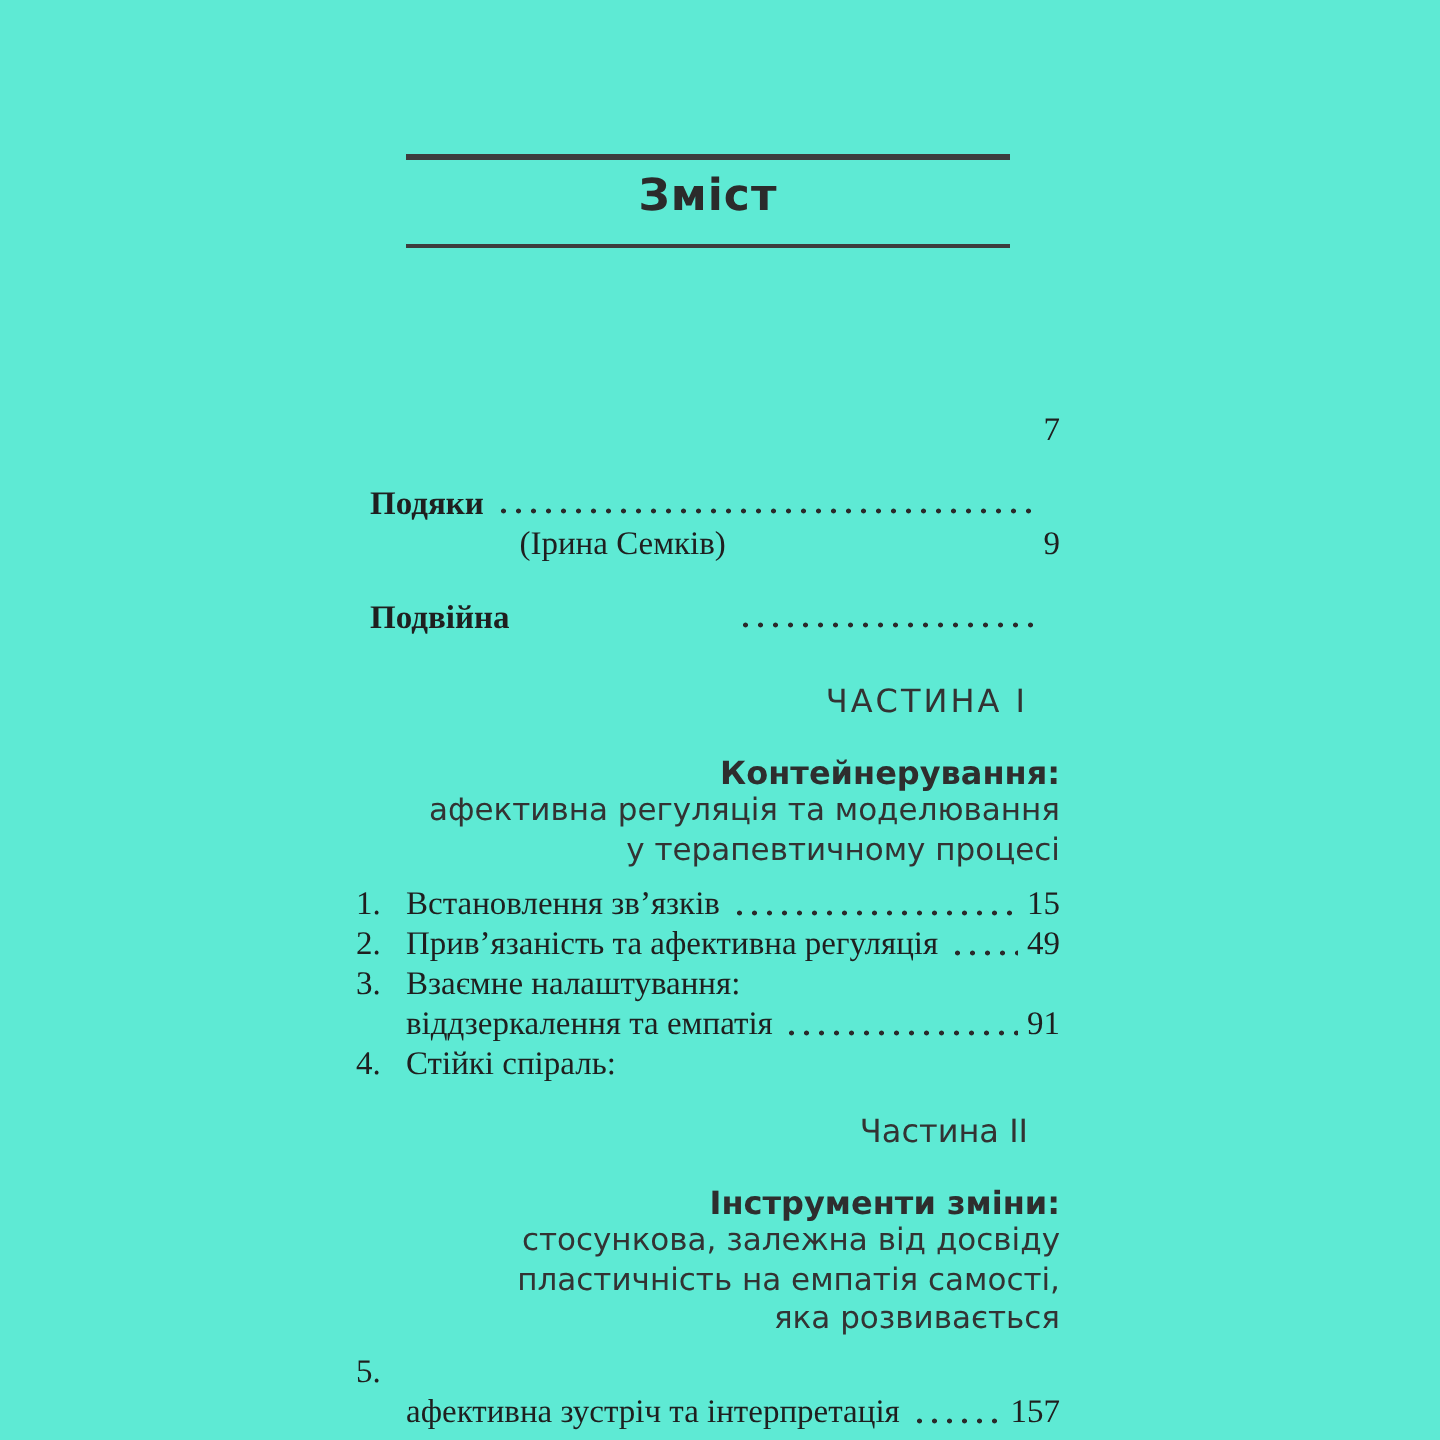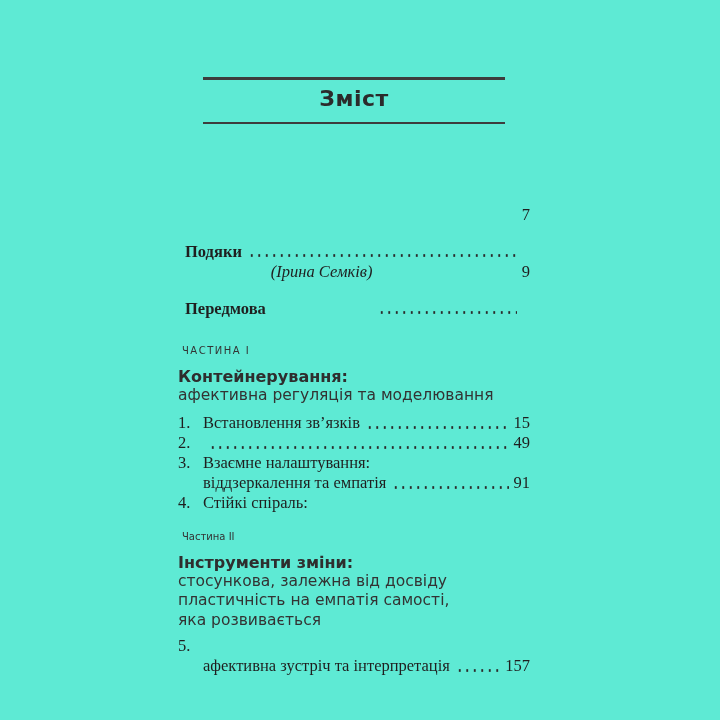--- a/index.html
+++ b/index.html
@@ -45,38 +45,38 @@
   }
 
   
   .front-matter {
     margin-top: 81px;
     padding-left: 7px;
     font-size: 16.5px;
   }
   .fm-row { line-height: 23px; }
   .fm-label { font-weight: bold; white-space: nowrap; margin-top: 37px; }
-  .fm-note { font-style: italic; margin-left: 5px; white-space: nowrap; }
+  .fm-note { margin-left: 5px; white-space: nowrap; }
 
   
   .part-heading {
-    margin: 4px;
-    text-align: left;
+    margin: 16px;
+    text-align: right;
     font-family: "DejaVu Sans", sans-serif;
     font-weight: 400;
-    font-size: 10px;
+    font-size: 16px;
     line-height: 20px;
     color: #333333;
   }
   .part-heading.caps { letter-spacing: 1.5px; }
   .part-1 .part-heading { margin-top: 22px; }
   .part-2 .part-heading { margin-top: 14px; }
   .part-subtitle {
     margin-top: 6px;
-    text-align: left;
+    text-align: right;
     font-family: "DejaVu Sans", sans-serif;
     font-size: 15.5px;
     color: #333333;
   }
   .subtitle-bold {
     font-weight: 700;
     font-size: 16px;
     line-height: 19px;
     color: #2e2e2e;
   }
@@ -123,42 +123,44 @@
       <div class="rule rule-bottom"></div>
     </header>
 
     <section class="front-matter">
       <div class="toc-row fm-row">
         <span class="fm-label">Подяки</span>
         <span class="leader"></span>
         <span class="toc-page">7</span>
       </div>
       <div class="toc-row fm-row">
-        <span class="fm-label">Передмова</span>
+        <span class="fm-label">Подвійна</span>
         <span class="fm-note">(Ірина Семків)</span>
         <span class="leader"></span>
         <span class="toc-page">9</span>
       </div>
     </section>
 
     <section class="part part-1">
       <h2 class="part-heading caps">ЧАСТИНА I</h2>
       <div class="part-subtitle">
         <div class="subtitle-bold">Контейнерування:</div>
         <div class="subtitle-line">афективна регуляція та моделювання</div>
+        <div class="subtitle-line">у терапевтичному процесі</div>
       </div>
       <div class="chapters">
         <div class="toc-row">
           <span class="toc-num">1.</span>
           <span class="toc-text">Встановлення зв’язків</span>
           <span class="leader"></span>
           <span class="toc-page">15</span>
         </div>
         <div class="toc-row">
           <span class="toc-num">2.</span>
+          <span class="toc-text">Прив’язаність та афективна регуляція</span>
           <span class="leader"></span>
           <span class="toc-page">49</span>
         </div>
         <div class="toc-row">
           <span class="toc-num">3.</span>
           <span class="toc-text">Взаємне налаштування:</span>
         </div>
         <div class="toc-row cont">
           <span class="toc-text">віддзеркалення та емпатія</span>
           <span class="leader"></span>

